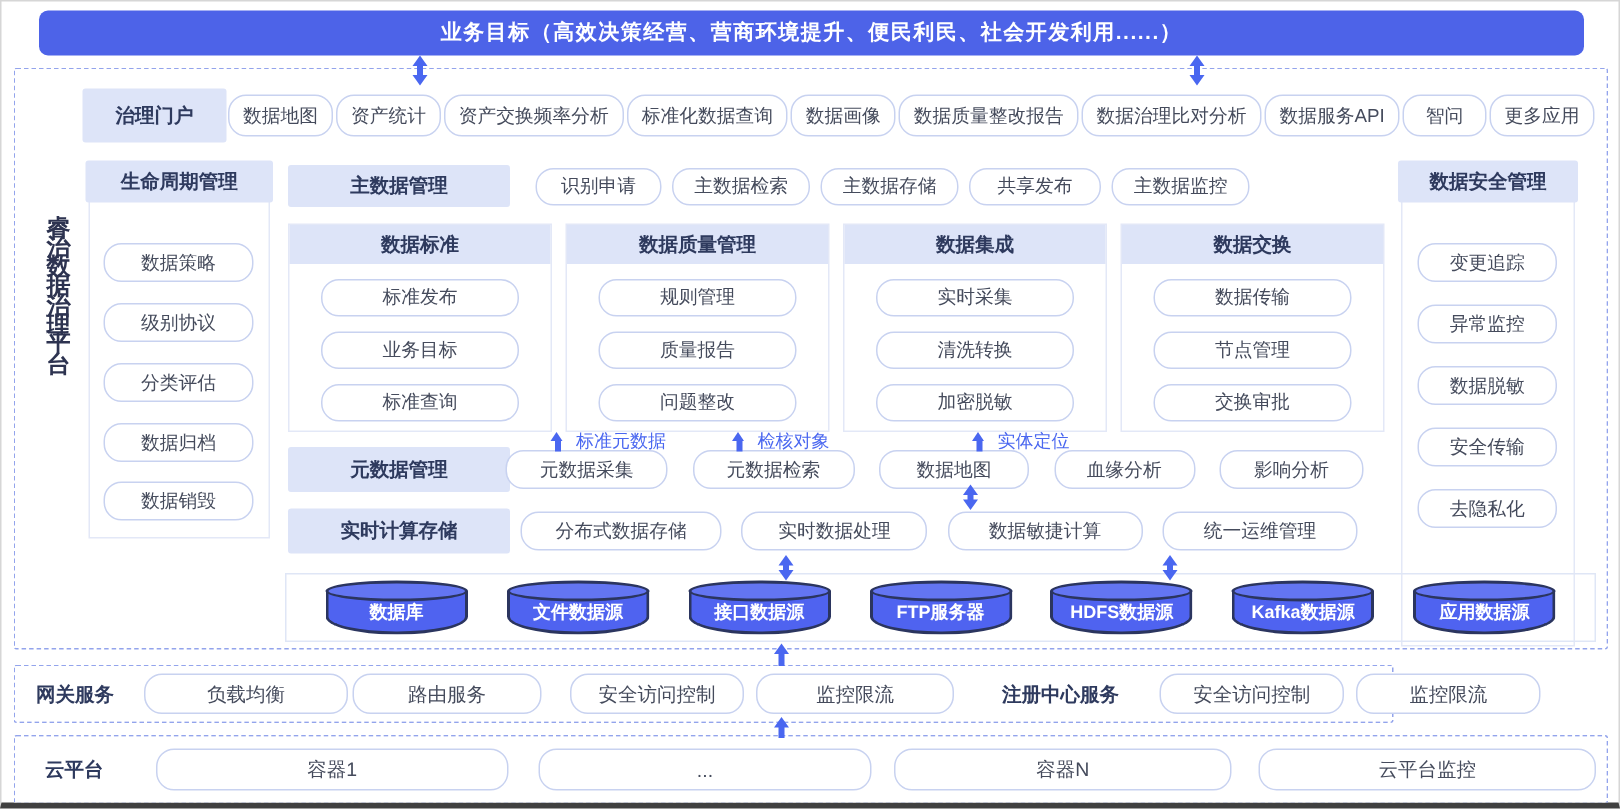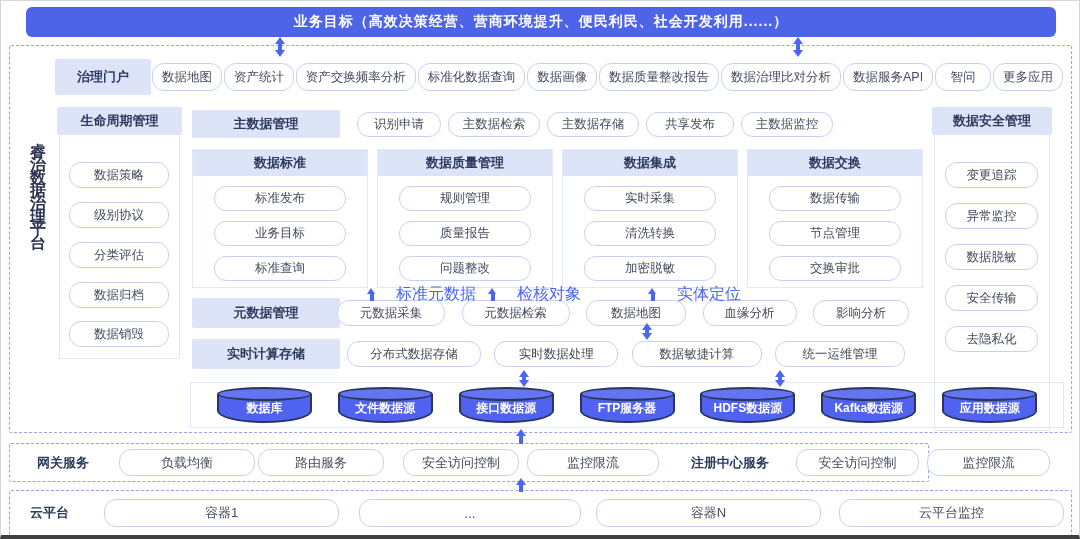--- a/index.html
+++ b/index.html
@@ -7,21 +7,21 @@
   .page{position:relative;width:1080px;height:539px;box-sizing:border-box;background:#fff;
         border:1px solid #d6d6d6;border-bottom:4px solid #404040;overflow:hidden;}
 
   
   .banner{position:absolute;left:25px;top:6px;width:1030px;height:30px;background:#4d63e8;border-radius:6px;
           color:#fff;font-size:14px;font-weight:700;display:flex;align-items:center;justify-content:center;letter-spacing:1px;}
 
   
   .dashed{position:absolute;box-sizing:border-box;border:1px dashed #93a4ec;border-radius:2px;background:#fff;}
   .main-box{left:8px;top:44px;width:1063px;height:388px;}
-  .gateway-box{left:8px;top:442px;width:920px;height:39px;display:flex;align-items:center;padding-left:27px;}
+  .gateway-box{left:8px;top:442px;width:920px;height:39px;display:flex;align-items:center;padding-left:4px;text-align:center;}
   .cloud-box{left:8px;top:489px;width:1063px;height:46px;display:flex;align-items:center;padding-left:20px;}
 
   
   .vtitle{position:absolute;left:12px;top:84px;height:258px;width:26px;writing-mode:vertical-rl;
           font-size:16px;font-weight:700;color:#2d3350;letter-spacing:13px;text-align:left;}
 
   
   .hdr{position:absolute;box-sizing:border-box;background:#dde4f8;color:#2e3a5e;font-weight:700;font-size:13px;
        display:flex;align-items:center;justify-content:center;border-radius:2px;z-index:2;white-space:nowrap;}
 
@@ -38,21 +38,21 @@
 
   .row-items{position:absolute;display:flex;justify-content:space-between;align-items:center;z-index:2;}
   .row-items .item{height:26px;}
 
   .modules{position:absolute;left:182px;top:103px;width:731px;height:139px;display:flex;gap:9px;z-index:2;}
   .module{flex:1 1 0;position:relative;box-sizing:border-box;border:1px solid #e3e8f7;background:#fff;}
   .module .mhdr{position:relative;width:100%;height:26px;background:#dde4f8;color:#2e3a5e;font-weight:700;font-size:13px;
                 display:flex;align-items:center;justify-content:center;}
   .module .item{width:76%;height:25px;margin:10px auto 0;}
 
-  .flow-label{position:absolute;height:18px;display:flex;align-items:center;gap:20px;color:#4a67f0;font-size:16px;font-weight:500;z-index:3;}
+  .flow-label{position:absolute;height:18px;display:flex;align-items:center;gap:8px;color:#4a67f0;font-size:12px;font-weight:500;z-index:3;}
   .flow-arrow{width:9px;height:13px;position:relative;flex:none;}
   .flow-arrow::before{content:"";position:absolute;left:0;top:0;border-left:4.5px solid transparent;border-right:4.5px solid transparent;border-bottom:6px solid #4a67f0;}
   .flow-arrow::after{content:"";position:absolute;left:2.5px;top:5px;width:4px;height:8px;background:#4a67f0;}
 
   
   .varrow{position:absolute;width:14px;z-index:6;}
   .varrow .bar{position:absolute;left:5px;top:6px;bottom:6px;width:4px;background:#4a67f0;}
   .varrow::before{content:"";position:absolute;left:2px;top:0;border-left:5px solid transparent;border-right:5px solid transparent;border-bottom:7px solid #4a67f0;}
   .varrow::after{content:"";position:absolute;left:2px;bottom:0;border-left:5px solid transparent;border-right:5px solid transparent;border-top:7px solid #4a67f0;}
   .uarrow{position:absolute;width:14px;z-index:6;}

